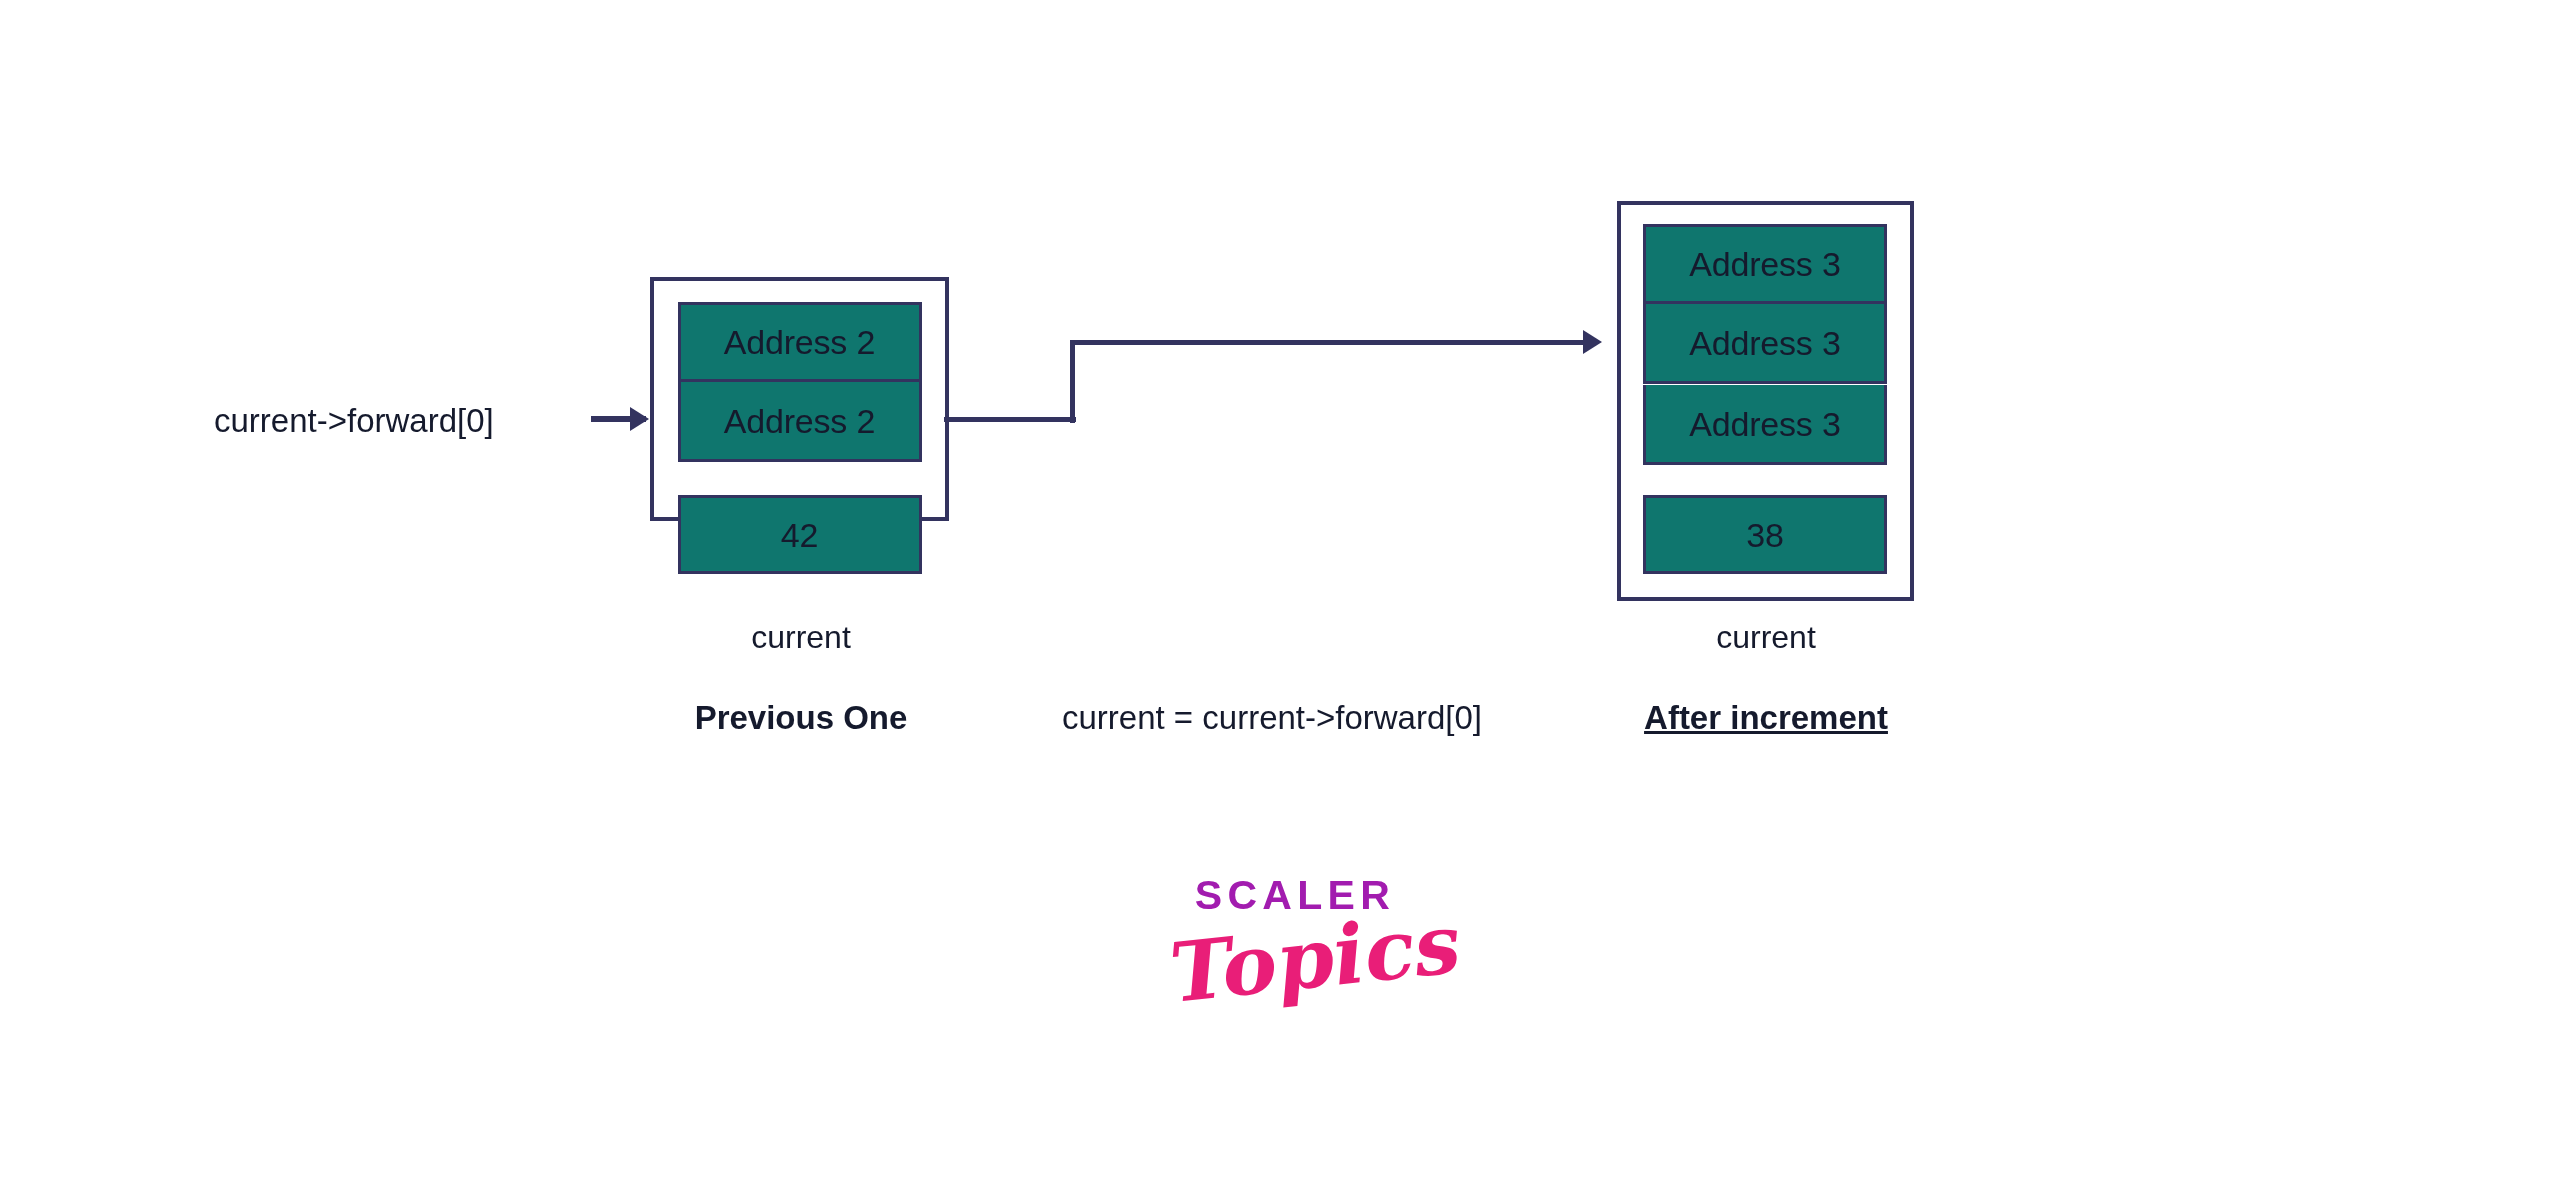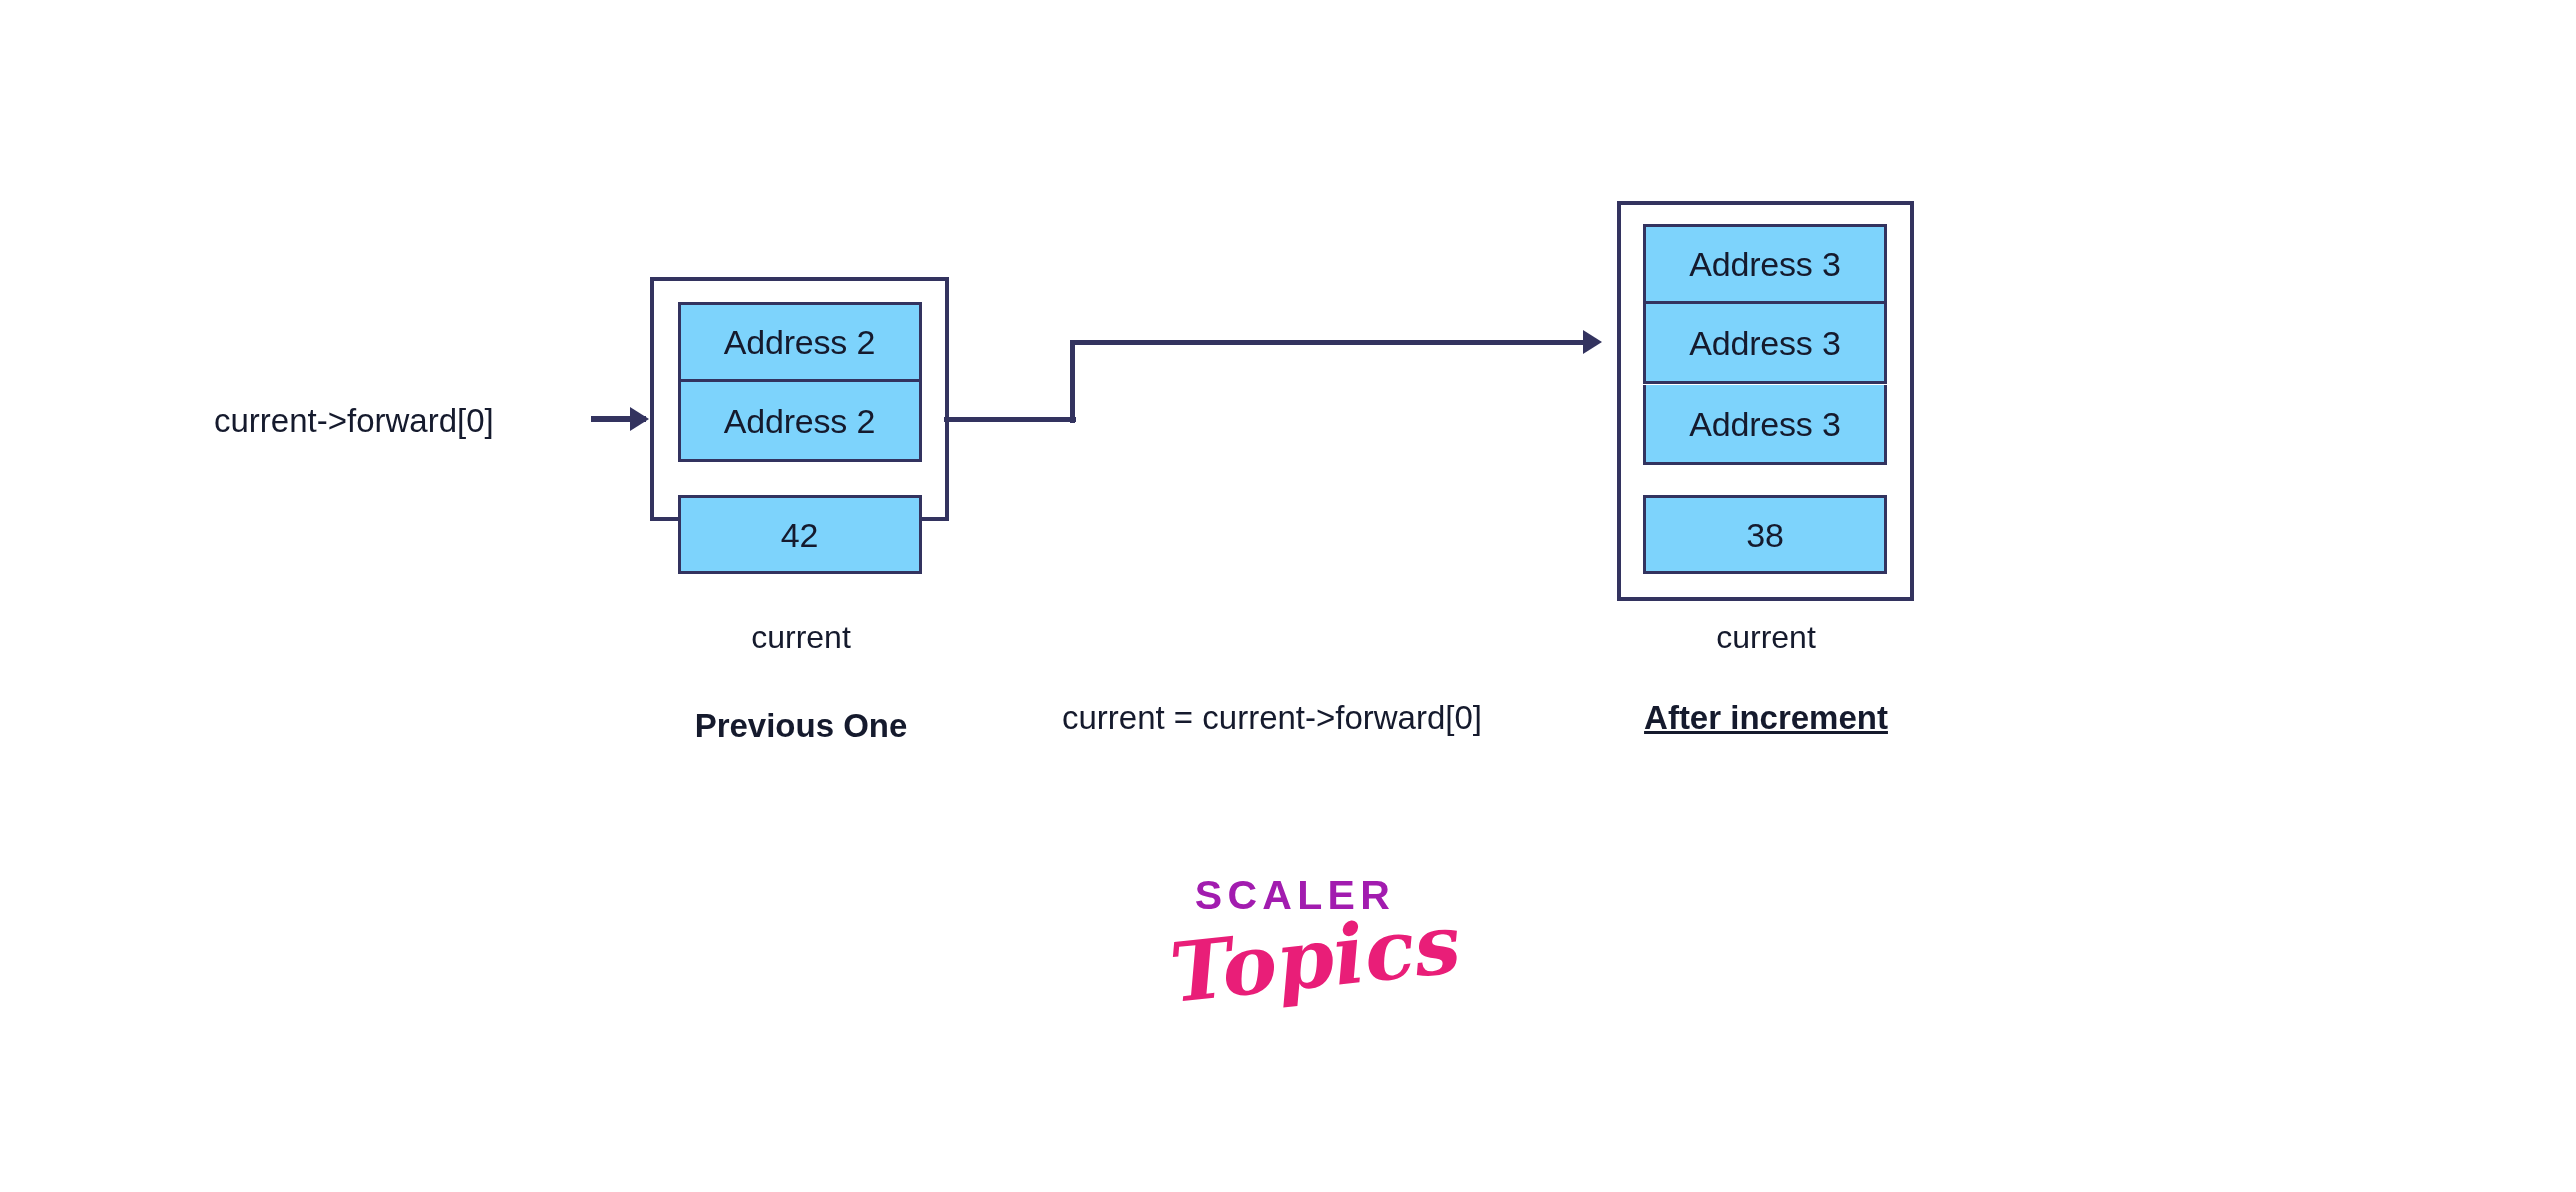--- a/index.html
+++ b/index.html
@@ -23,21 +23,21 @@
   .node-box {
     position: absolute;
     box-sizing: border-box;
     border: 4.5px solid #33335f;
     background: #ffffff;
   }
 
   .cell {
     position: absolute;
     box-sizing: border-box;
-    background: #7dd3fc;
+    background: #0f766e;
     border: 3.8px solid #33335f;
     display: flex;
     align-items: center;
     justify-content: center;
     color: #151a2d;
     font-size: 34px;
     font-family: "Liberation Sans", sans-serif;
     line-height: 1;
     letter-spacing: -0.2px;
   }
@@ -109,21 +109,21 @@
 
     <div class="cell" style="left:23.5px; top:21px; width:244px; height:80px;">Address 2</div>
 
     <div class="cell stack-mid" style="left:23.5px; top:101px; width:244px; height:80px;">Address 2</div>
 
     <div class="cell" style="left:23.5px; top:214px; width:244px; height:79px;">42</div>
   </div>
 
   <div class="label center" style="left:801px; top:621px; font-size:32px;">current</div>
 
-  <div class="label center bold" style="left:801px; top:701px;margin-top:8px;">Previous One</div>
+  <div class="label center bold" style="left:801px; top:701px;">Previous One</div>
 
   <div class="seg" style="left:944px; top:417px; width:132px; height:5.3px;"></div>
   <div class="seg" style="left:1070px; top:340px; width:5.3px; height:83px;"></div>
   <div class="seg" style="left:1070px; top:340px; width:515px; height:5.3px;"></div>
   <div class="arrow-head arrow-right" style="left:1583px; top:330px;"></div>
 
   <div class="node-box" style="left:1617px; top:201px; width:297px; height:400px;">
 
     <div class="cell" style="left:22px; top:19px; width:244px; height:80px;">Address 3</div>
 

